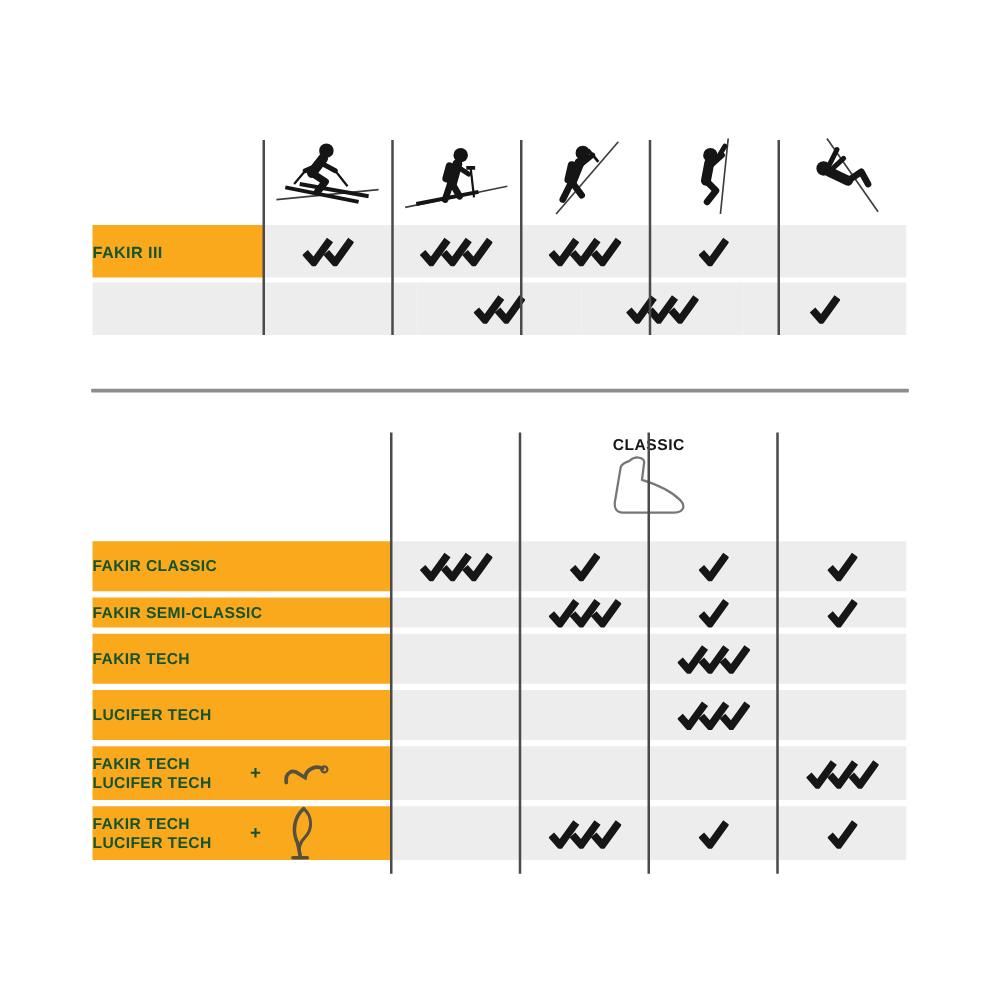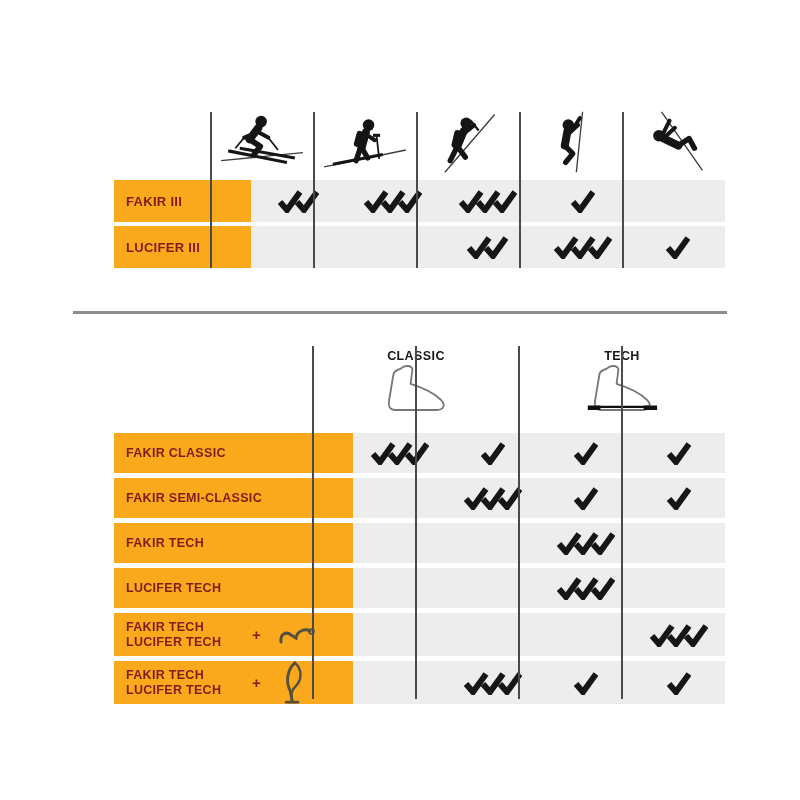--- a/index.html
+++ b/index.html
@@ -3,22 +3,22 @@
 <meta charset="utf-8">
 <style>
   html,body{margin:0;padding:0;background:#ffffff;}
   .canvas{position:relative;width:800px;height:800px;background:#ffffff;overflow:hidden;
           font-family:"Liberation Sans", sans-serif;color:#161616;}
 
   
   .vline{position:absolute;width:2px;background:#4a4a4a;top:0;bottom:0;}
   .row{display:flex;}
   .label-cell{background:var(--orange);display:flex;align-items:center;
-              box-sizing:border-box;padding-left:12px;font-weight:bold;
-              letter-spacing:.3px;color:#7f1d1d;margin-left:40px;}
+              box-sizing:border-box;font-weight:bold;
+              letter-spacing:.3px;color:#14532d;}
   .data-cell{flex:1;background:#EDEDED;display:flex;align-items:center;justify-content:center;}
 
   
   .top-table{position:absolute;left:74px;top:110px;width:651px;height:158px;}
   .top-header{display:flex;height:70px;}
   .top-header .spacer{width:137px;}
   .icon-cell{flex:1;display:flex;align-items:flex-end;justify-content:center;padding-bottom:2px;}
   .t-row{height:42px;margin-top:4px;}
   .t-row:first-child{margin-top:0;}
   .t-row .label-cell{width:137px;font-size:13px;}
@@ -158,21 +158,20 @@
               <svg width="24" height="24" viewBox="0 0 24 24" fill="none" stroke="#161616" stroke-width="6" stroke-linejoin="miter" stroke-linecap="butt">
                 <path d="M2,13 L9,21 L22,3"></path>
               </svg>
             </span>
           </div>
           <div class="data-cell">
             <span class="checks"></span>
           </div>
         </div>
         <div class="row t-row">
-          <div class="label-cell">LUCIFER III</div>
           <div class="data-cell">
             <span class="checks"></span>
           </div>
           <div class="data-cell">
             <span class="checks"></span>
           </div>
           <div class="data-cell">
             <span class="checks">
               <svg width="41" height="24" viewBox="0 0 41 24" fill="none" stroke="#161616" stroke-width="6" stroke-linejoin="miter" stroke-linecap="butt">
                 <path d="M2,13 L9,21 L22,3"></path>
@@ -208,29 +207,20 @@
     <div class="vline" style="left:444px;"></div>
     <div class="vline" style="left:547px;"></div>
     <div class="b-header">
       <div class="spacer"></div>
     <div class="b-col">
           <span class="col-label">CLASSIC</span>
           <span><svg width="90" height="58" viewBox="0 0 100 64">
    <path d="M33,6 C37,2 45,2 46,7 L44,23 C57,27 70,33 78,41 C83,46 81,52 73,52 L27,52 C21,52 19,48 20,42 L25,12 C26,8 29,8 33,6 Z" fill="#ffffff" stroke="#777" stroke-width="2" stroke-linejoin="round"></path>
             </svg></span>
         </div>
-        <div class="b-col">
-          <span class="col-label">TECH</span>
-          <span><svg width="90" height="58" viewBox="0 0 100 64">
-   <path d="M33,6 C37,2 45,2 46,7 L44,23 C57,27 70,33 78,41 C83,46 81,52 73,52 L27,52 C21,52 19,48 20,42 L25,12 C26,8 29,8 33,6 Z" fill="#ffffff" stroke="#777" stroke-width="2" stroke-linejoin="round"></path>
-   <path d="M21,48.5 L80,48.5" stroke="#111" stroke-width="2.5"></path>
-   <rect x="12" y="47" width="14" height="5" fill="#111"></rect>
-   <rect x="74" y="47" width="15" height="5" fill="#111"></rect>
-            </svg></span>
-        </div>
       </div>
     <div id="bottom-rows">
         <div class="row b-row" style="height: 40px;">
           <div class="label-cell">
             <span class="label-lines">
               <span>FAKIR CLASSIC</span>
             </span>
           </div>
           <div class="data-cell">
             <span class="checks">
@@ -256,21 +246,21 @@
             </span>
           </div>
           <div class="data-cell">
             <span class="checks">
               <svg width="24" height="24" viewBox="0 0 24 24" fill="none" stroke="#161616" stroke-width="6" stroke-linejoin="miter" stroke-linecap="butt">
                 <path d="M2,13 L9,21 L22,3"></path>
               </svg>
             </span>
           </div>
         </div>
-        <div class="row b-row" style="height: 40px;">
+        <div class="row b-row" style="height: 24px;">
           <div class="label-cell">
             <span class="label-lines">
               <span>FAKIR SEMI-CLASSIC</span>
             </span>
           </div>
           <div class="data-cell">
             <span class="checks"></span>
           </div>
           <div class="data-cell">
             <span class="checks">

